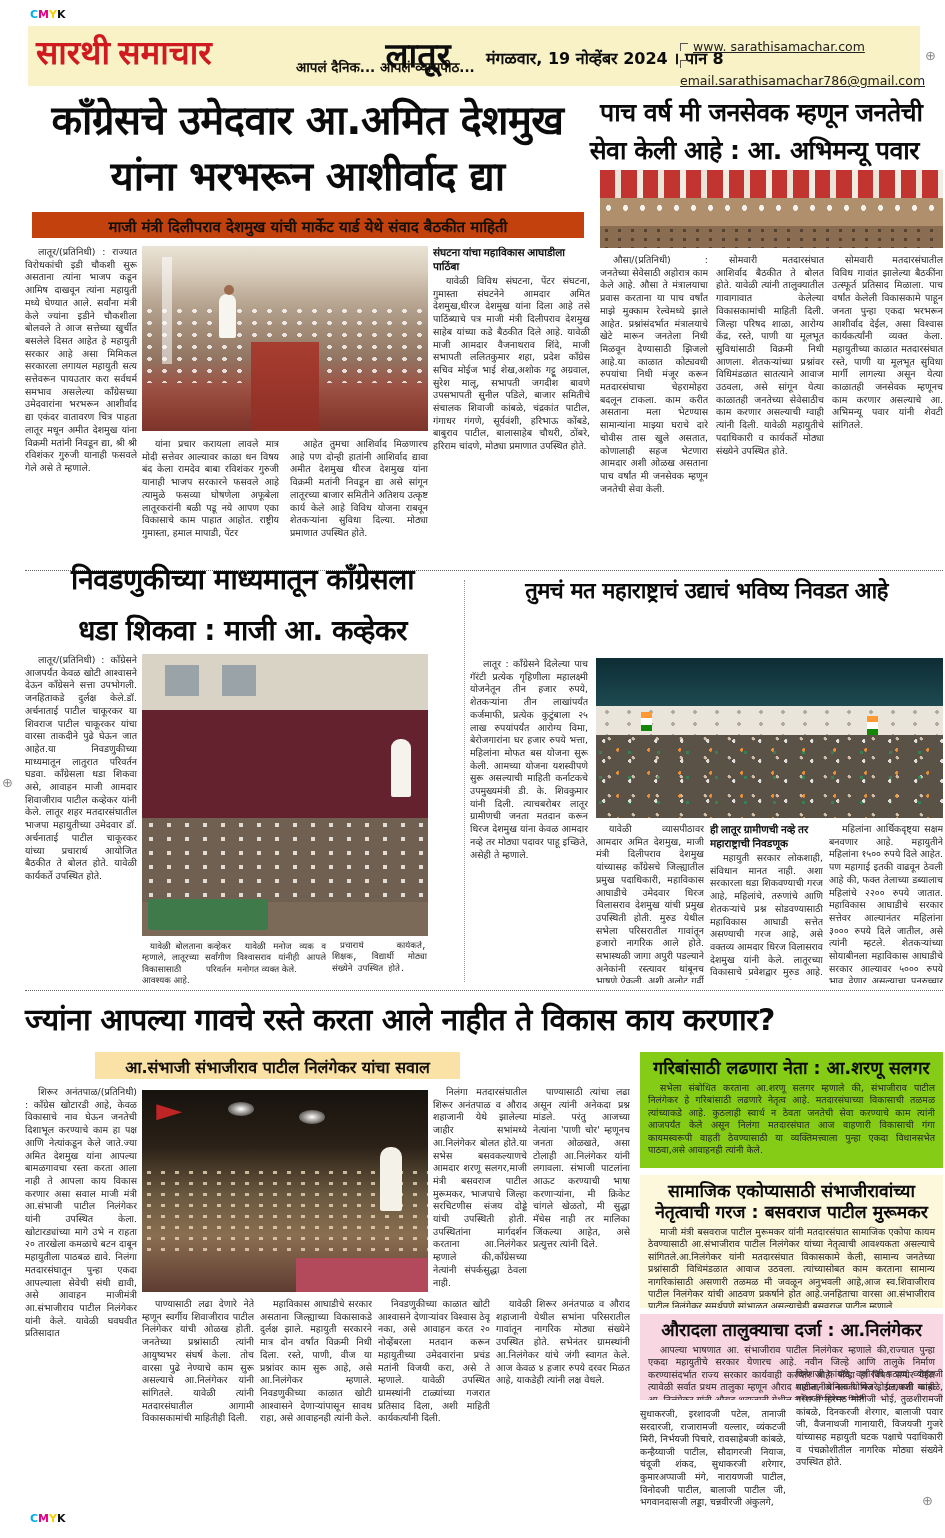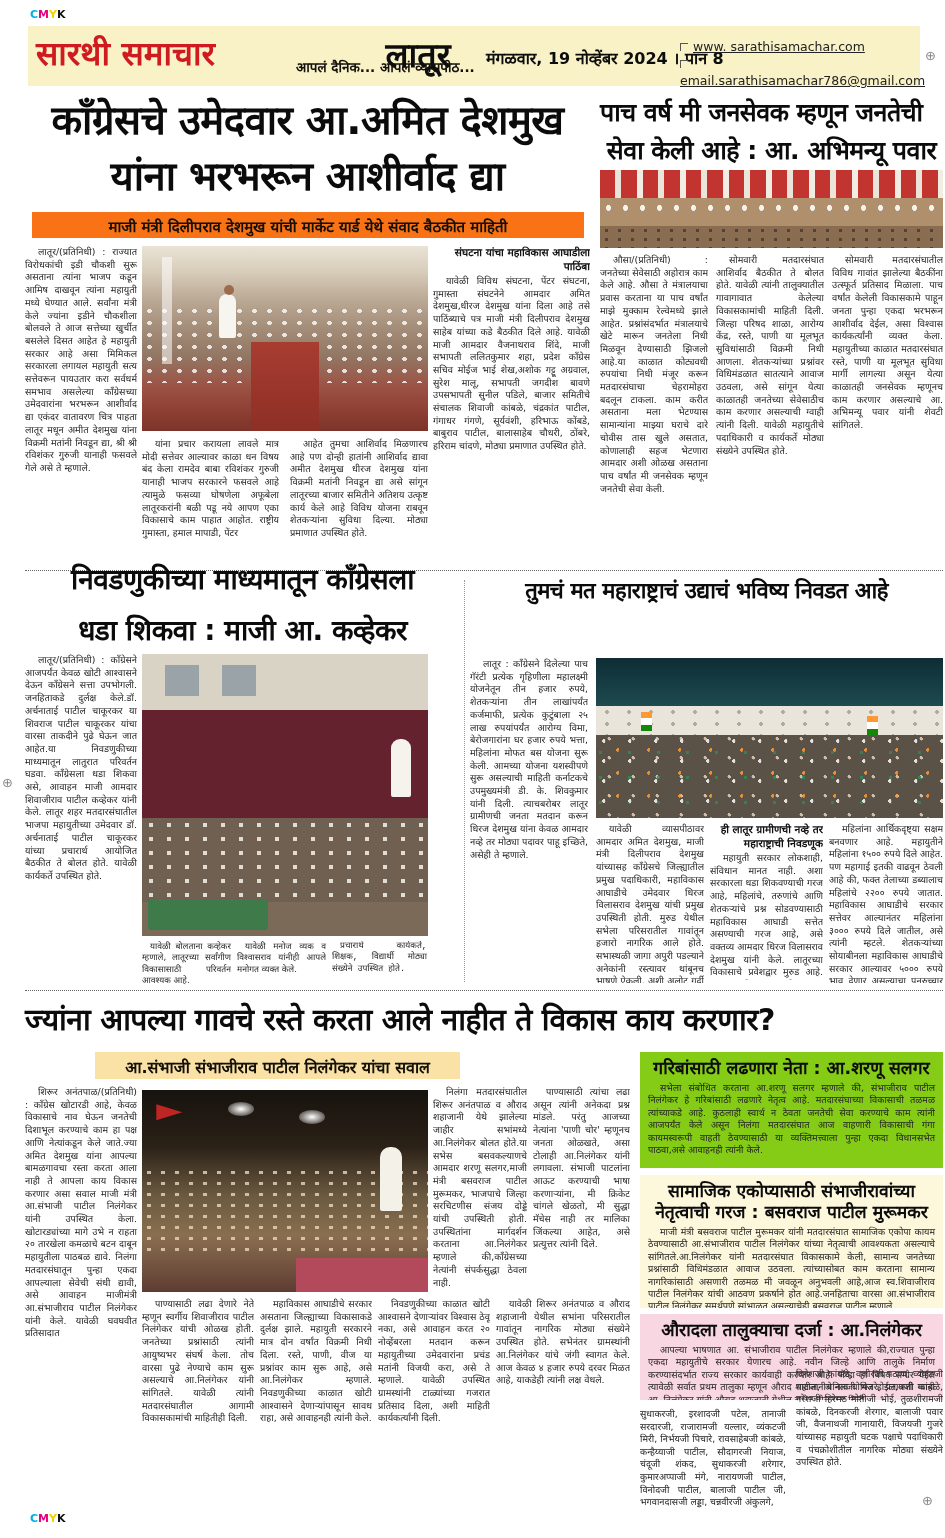--- a/index.html
+++ b/index.html
@@ -18,27 +18,27 @@
   .mdate{font-weight:700;font-size:16px;color:#0d0d0d;}
   .contact{font-size:12.5px;color:#222;line-height:17px;text-decoration:underline;}
   .contact .bx{display:inline-block;width:7px;height:7px;border:1px solid #555;border-bottom:none;border-right:none;margin-right:5px;}
   
   .hl{font-weight:800;color:#0b0b0b;text-align:center;white-space:nowrap;letter-spacing:-0.5px;}
   .hl-a1{font-size:40px;line-height:52px;}
   .hl-a2{font-size:25px;line-height:37px;}
   .hl-a3{font-size:28px;line-height:35px;}
   .hl-a4{font-size:22px;line-height:26px;}
   .hl-a5{font-size:30px;line-height:44px;text-align:left;}
-  .strap{background:#f97316;text-align:center;font-weight:700;font-size:15px;color:#141007;padding-top:4px;box-sizing:border-box;}
+  .strap{background:#c2410c;text-align:center;font-weight:700;font-size:15px;color:#141007;padding-top:4px;box-sizing:border-box;}
   .strap-a4{background:#fcf5d2;font-size:15.5px;line-height:21px;}
   .strap-a5{background:#fae2a6;font-size:16px;}
   
   .bt{font-size:9.4px;line-height:12.7px;text-align:justify;color:#242424;overflow:hidden;text-indent:13px;}
   .bt-sm{font-size:8.6px;line-height:11.4px;}
-  .colhead{font-weight:700;font-size:10.5px;text-align:right;line-height:13.5px;text-indent:0;margin-bottom:2px;color:#111;}
+  .colhead{font-weight:700;font-size:10.5px;text-align:left;line-height:13.5px;text-indent:0;margin-bottom:2px;color:#111;font-family:Liberation Serif, serif;}
   .dotline{border-top:1.5px dotted #666;}
   .vdotline{border-left:1.5px dotted #999;}
   
   .sidebox{box-sizing:border-box;padding:6px 8px 4px 8px;overflow:hidden;}
   .sidebox .btitle{font-weight:800;text-align:center;font-size:17.5px;line-height:21px;color:#0c0c0c;margin-bottom:3px;}
   .sidebox .bbody{font-size:9.3px;line-height:12.4px;text-align:justify;color:#242424;text-indent:12px;}
   .box-blue{background:#84cc16;}
   .box-cream{background:#fdf7dc;}
   .box-pink{background:#f8d6e2;}
   .names{font-size:9.3px;line-height:12.6px;text-align:justify;color:#242424;overflow:hidden;}
@@ -100,21 +100,21 @@
 <div class="page">
 
   <div class="abs cmyk" style="left:30px;top:8px;"><span class="c">C</span><span class="m">M</span><span class="y">Y</span><span class="k">K</span></div>
   <div class="abs reg" style="left:925px;top:48px;">⊕</div>
   <div class="abs reg" style="left:2px;top:775px;">⊕</div>
   <div class="abs reg" style="left:928px;top:775px;">⊕</div>
   <div class="abs reg" style="left:922px;top:1493px;">⊕</div>
   <div class="abs cmyk" style="left:30px;top:1512px;"><span class="c">C</span><span class="m">M</span><span class="y">Y</span><span class="k">K</span></div>
 
   <div class="abs masthead" style="left:28px;top:26px;width:892px;height:60px;">
-    <div class="abs paper-name" style="left:8px;top:11px;">सारथी समाचार</div>
+    <div class="abs paper-name" style="left:8px;top:11px;font-family:Liberation Serif, serif;">सारथी समाचार</div>
     <div class="abs tagline" style="left:268px;top:32px;">आपलं दैनिक... आपलं व्यासपीठ...</div>
     <div class="abs city" style="left:332px;top:12px;width:116px;text-align:center;">लातूर</div>
     <div class="abs mdate" style="left:458px;top:21px;">मंगळवार, 19 नोव्हेंबर 2024 । पान 8</div>
     <div class="abs contact" style="left:652px;top:12px;">
       <div><span class="bx"></span><span>www. sarathisamachar.com</span></div>
       <div><span class="bx"></span><span>email.sarathisamachar786@gmail.com</span></div>
     </div>
   </div>
 
   <div class="abs hl hl-a1" style="left:25px;top:94px;width:565px;">काँग्रेसचे उमेदवार आ.अमित देशमुख</div>
@@ -129,21 +129,21 @@
     <div class="head"></div>
   </div>
   <div class="abs bt" style="left:142px;top:438px;width:137px;height:126px;">यांना प्रचार करायला लावले मात्र मोदी सत्तेवर आल्यावर काळा धन विषय बंद केला रामदेव बाबा रविशंकर गुरुजी यानाही भाजप सरकारने फसवले आहे त्यामुळे फसव्या घोषणेला अफूबेला लातूरकरांनी बळी पडू नये आपण एका विकासाचे काम पाहात आहोत. राष्ट्रीय गुमास्ता, हमाल मापाडी, पेंटर</div>
   <div class="abs bt" style="left:290px;top:438px;width:138px;height:126px;">आहेत तुमचा आशिर्वाद मिळणारच आहे पण दोन्ही हातांनी आशिर्वाद द्यावा अमीत देशमुख धीरज देशमुख यांना विक्रमी मतांनी निवडून द्या असे सांगून लातूरच्या बाजार समितीने अतिशय उत्कृष्ट कार्य केले आहे विविध योजना राबवून शेतकऱ्यांना सुविधा दिल्या. मोठ्या प्रमाणात उपस्थित होते.</div>
   <div class="abs" style="left:433px;top:246px;width:157px;height:318px;overflow:hidden;">
     <div class="colhead">संघटना यांचा महाविकास आघाडीला पाठिंबा</div>
     <div class="bt" style="height:288px;">यावेळी विविध संघटना, पेंटर संघटना, गुमास्ता संघटनेने आमदार अमित देशमुख,धीरज देशमुख यांना दिला आहे तसे पाठिंब्याचे पत्र माजी मंत्री दिलीपराव देशमुख साहेब यांच्या कडे बैठकीत दिले आहे. यावेळी माजी आमदार वैजनाथराव शिंदे, माजी सभापती ललितकुमार शहा, प्रदेश काँग्रेस सचिव मोईज भाई शेख,अशोक गट्टू अग्रवाल, सुरेश मालू, सभापती जगदीश बावणे उपसभापती सुनील पडिले, बाजार समितीचे संचालक शिवाजी कांबळे, चंद्रकांत पाटील, गंगाधर गंगणे, सूर्यवंशी, हरिभाऊ कोंबडे, बाबुराव पाटील, बालासाहेब चौधरी, ठोंबरे, हरिराम चांदणे, मोठ्या प्रमाणात उपस्थित होते.</div>
   </div>
 
   <div class="abs hl hl-a2" style="left:600px;top:94px;width:343px;text-align:left;">पाच वर्ष मी जनसेवक म्हणून जनतेची</div>
-  <div class="abs hl hl-a2" style="left:600px;top:132px;width:343px;text-align:center;">सेवा केली आहे : आ. अभिमन्यू पवार</div>
+  <div class="abs hl hl-a2" style="left:576px;top:132px;width:343px;text-align:right;">सेवा केली आहे : आ. अभिमन्यू पवार</div>
   <div class="abs photo ph2" style="left:600px;top:170px;width:343px;height:78px;">
     <div class="canopy"></div>
     <div class="row"></div>
     <div class="floor"></div>
   </div>
   <div class="abs bt" style="left:600px;top:254px;width:108px;height:310px;">औसा/(प्रतिनिधी) : जनतेच्या सेवेसाठी अहोरात्र काम केले आहे. औसा ते मंत्रालयाचा प्रवास करताना या पाच वर्षांत माझे मुक्काम रेल्वेमध्ये झाले आहेत. प्रश्नांसंदर्भात मंत्रालयाचे खेटे मारून जनतेला निधी मिळवून देण्यासाठी झिजलो आहे.या काळात कोट्यवधी रुपयांचा निधी मंजूर करून मतदारसंघाचा चेहरामोहरा बदलून टाकला. काम करीत असताना मला भेटण्यास सामान्यांना माझ्या घराचे दारे चोवीस तास खुले असतात, कोणालाही सहज भेटणारा आमदार अशी ओळख असताना पाच वर्षांत मी जनसेवक म्हणून जनतेची सेवा केली.</div>
   <div class="abs bt" style="left:716px;top:254px;width:108px;height:310px;">सोमवारी मतदारसंघात आशिर्वाद बैठकीत ते बोलत होते. यावेळी त्यांनी तालुक्यातील गावागावात केलेल्या विकासकामांची माहिती दिली. जिल्हा परिषद शाळा, आरोग्य केंद्र, रस्ते, पाणी या मूलभूत सुविधांसाठी विक्रमी निधी आणला. शेतकऱ्यांच्या प्रश्नांवर विधिमंडळात सातत्याने आवाज उठवला, असे सांगून येत्या काळातही जनतेच्या सेवेसाठीच काम करणार असल्याची ग्वाही त्यांनी दिली. यावेळी महायुतीचे पदाधिकारी व कार्यकर्ते मोठ्या संख्येने उपस्थित होते.</div>
   <div class="abs bt" style="left:832px;top:254px;width:111px;height:310px;">सोमवारी मतदारसंघातील विविध गावांत झालेल्या बैठकींना उत्स्फूर्त प्रतिसाद मिळाला. पाच वर्षांत केलेली विकासकामे पाहून जनता पुन्हा एकदा भरभरून आशीर्वाद देईल, असा विश्वास कार्यकर्त्यांनी व्यक्त केला. महायुतीच्या काळात मतदारसंघात रस्ते, पाणी या मूलभूत सुविधा मार्गी लागल्या असून येत्या काळातही जनसेवक म्हणूनच काम करणार असल्याचे आ. अभिमन्यू पवार यांनी शेवटी सांगितले.</div>
 
   <div class="abs dotline" style="left:25px;top:570px;width:918px;height:0;"></div>

